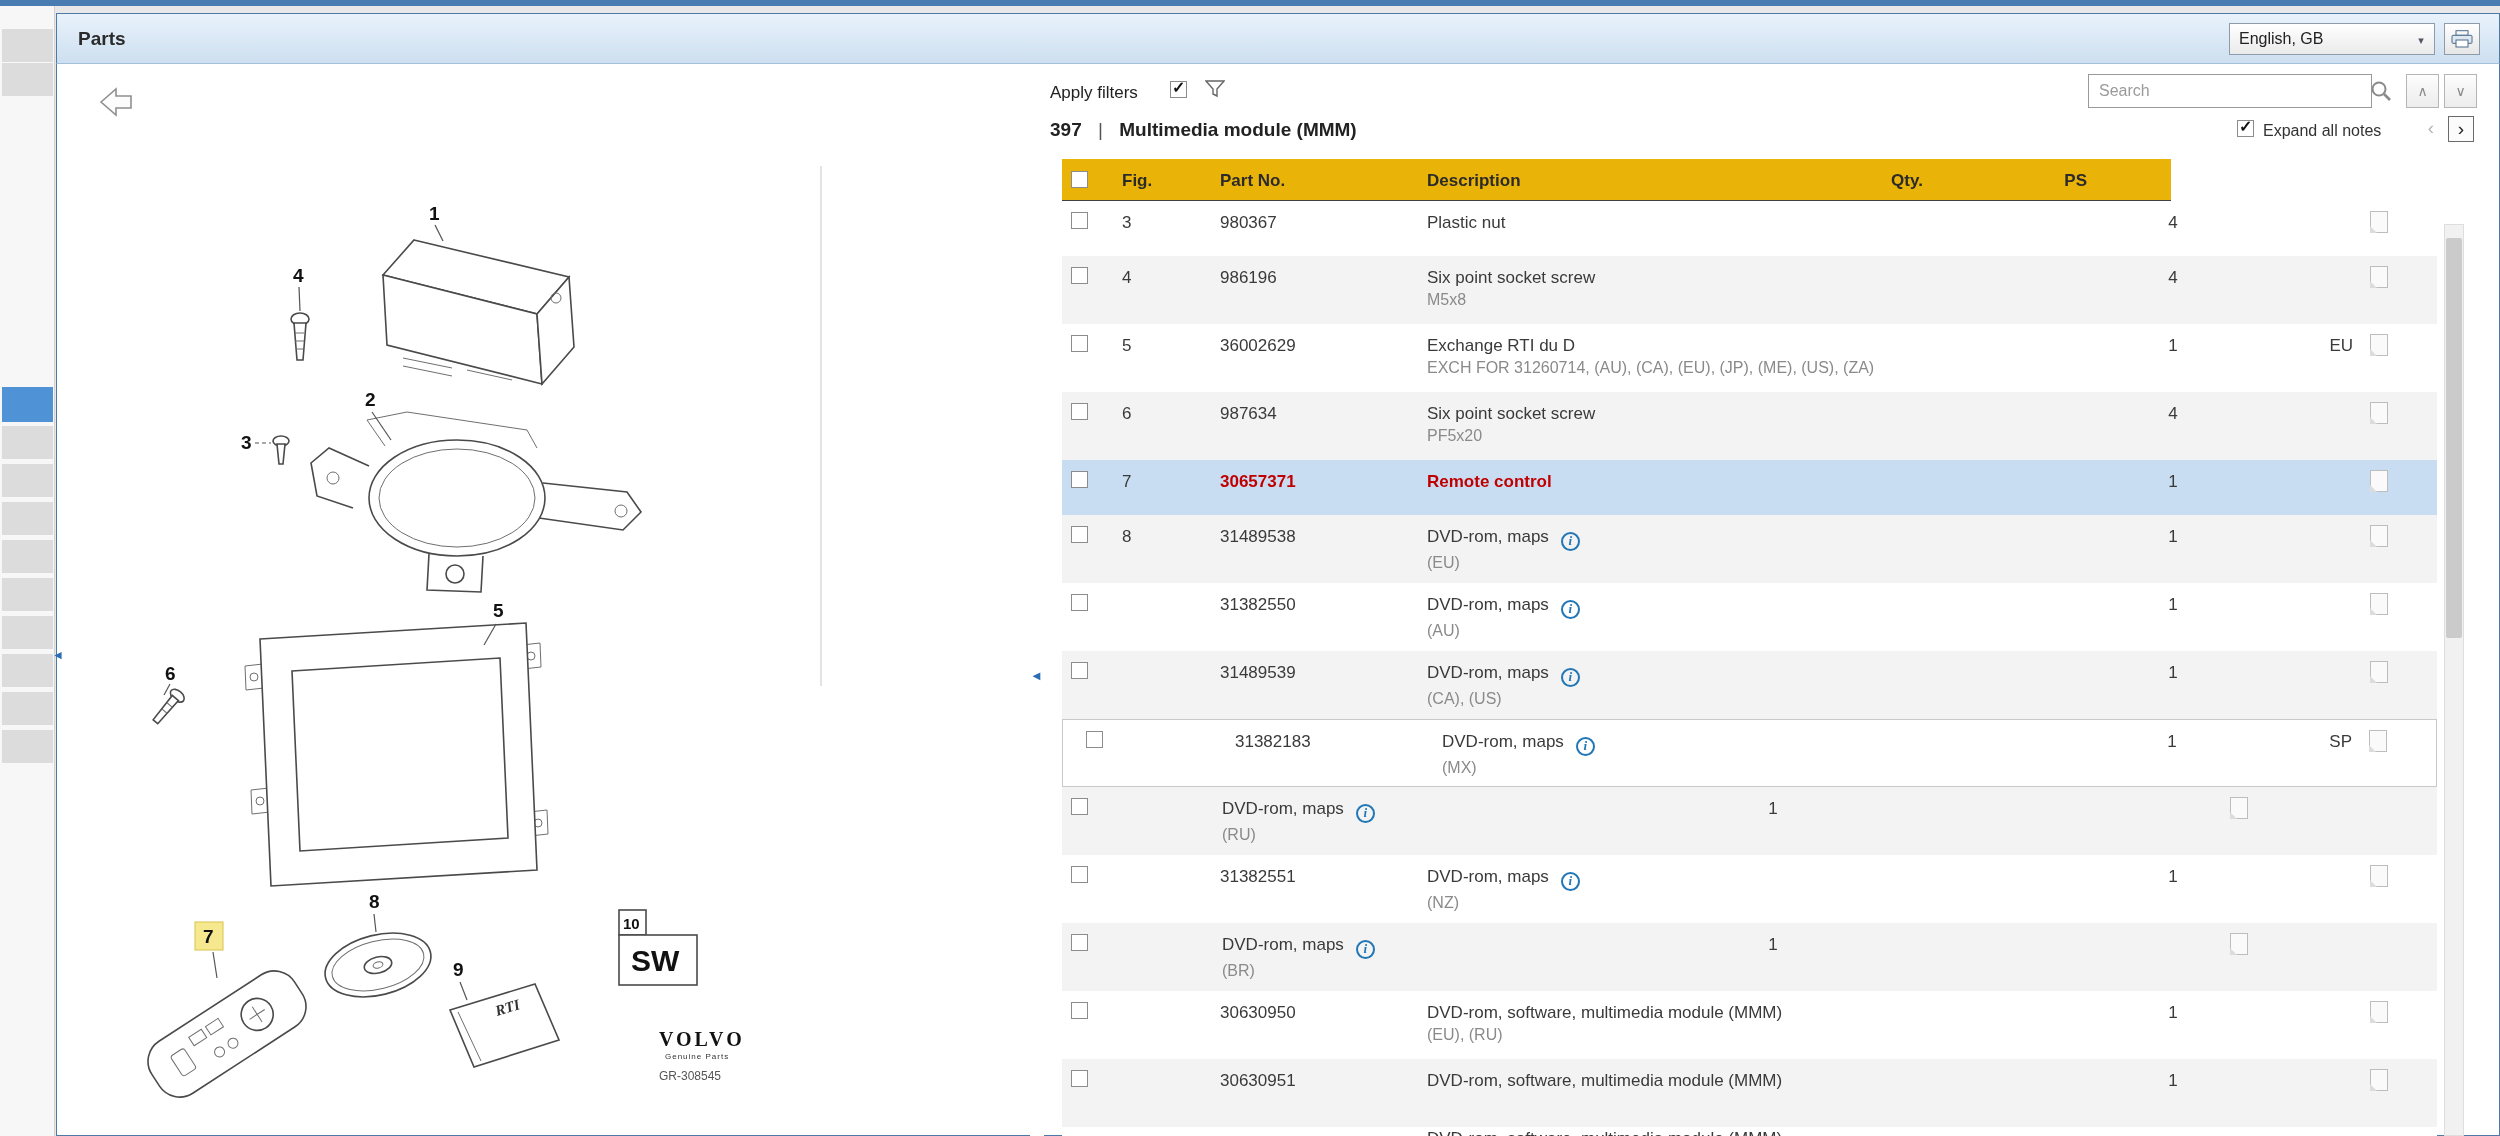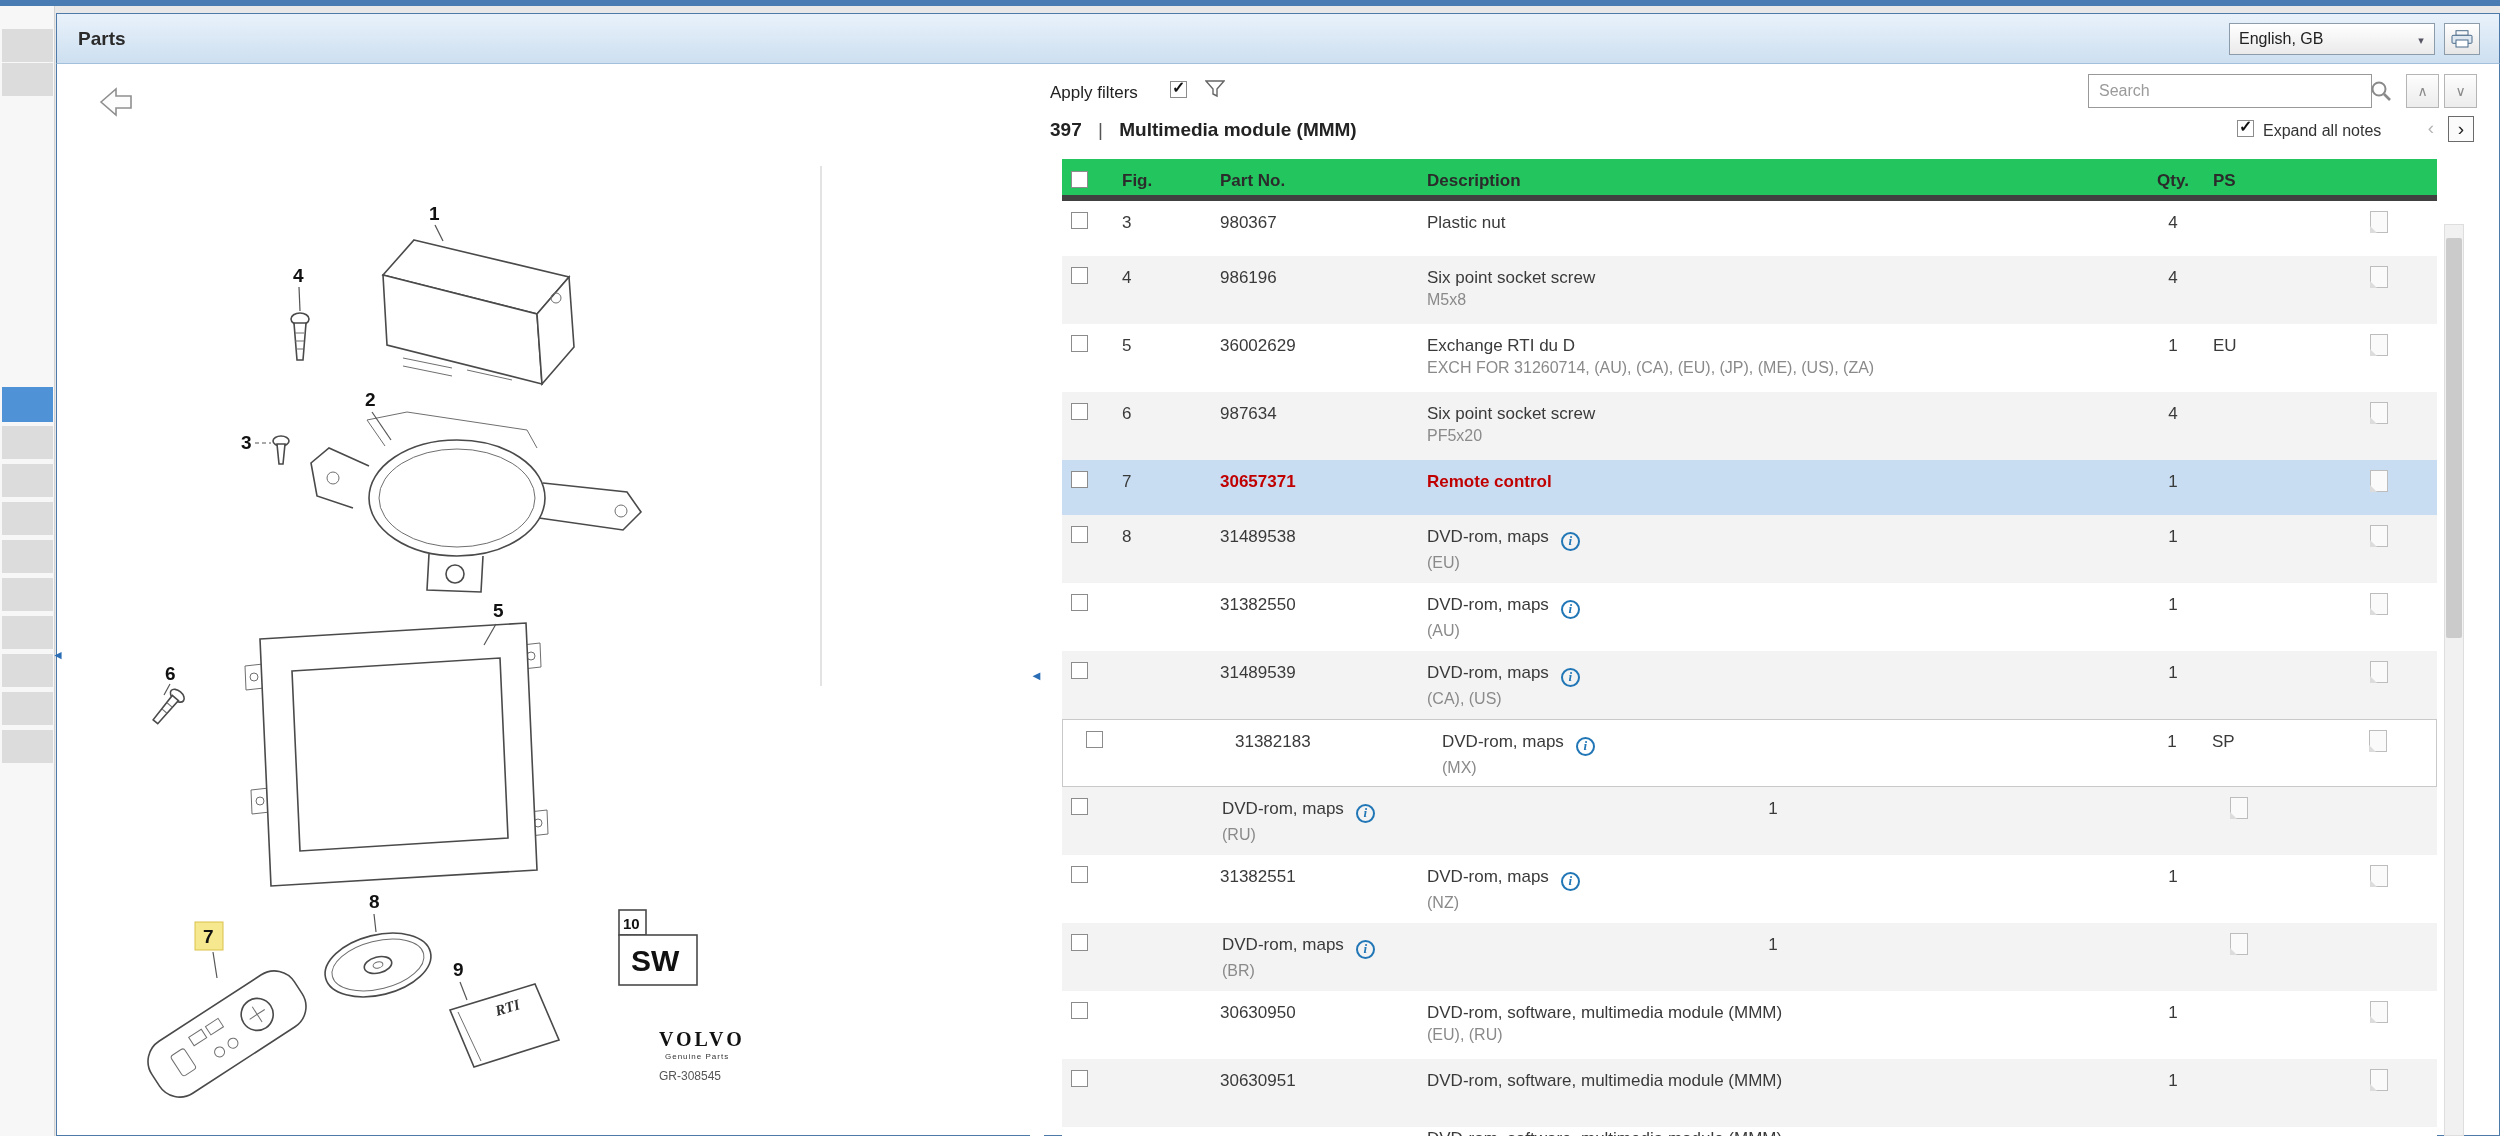--- a/index.html
+++ b/index.html
@@ -61,36 +61,36 @@
   .magbtn{position:absolute;left:2369px;top:79px;width:26px;height:26px}
   .spin{position:absolute;width:33px;height:34px;border:1px solid #b5b5b5;
         background:linear-gradient(#fdfdfd,#ececec);text-align:center;line-height:32px;
         font-size:14px;color:#8a8a8a;box-sizing:border-box}
   .navbtn{position:absolute;width:26px;height:26px;text-align:center;font-size:19px;line-height:23px;box-sizing:border-box}
   .navbtn.prev{color:#b5b5b5}
   .navbtn.next{border:1px solid #6b6b6b;background:#fbfbfb;color:#222}
 
   
   .thead,.trow{display:grid;grid-template-columns:46px 100px 205px 1fr 80px 140px 84px;box-sizing:border-box}
-  .thead{position:absolute;left:1062px;top:159px;width:1375px;height:42px;background:#22c55e;
-         border-bottom:6px solid #404040}
+  .thead{position:absolute;left:1062px;top:159px;width:1109px;height:42px;background:#eab308;
+         border-bottom:1px solid #404040}
   .th{font-weight:bold;font-size:17px;padding-top:12px;color:#2b2b2b}
   .rows{position:absolute;left:1062px;top:201px;width:1375px;height:935px;overflow:hidden}
   .trow{background:#fff}
   .trow.alt{background:#f3f3f3}
   .trow.hl{background:#c9ddf2}
   .trow.inset{border:1px solid #c9c9c9;padding-left:14px}
   .cell{font-size:17px;padding-top:12px;box-sizing:border-box;color:#3a3a3a}
   .partial .cell{padding-top:2px}
   .c-check{padding-left:9px;padding-top:11px}
   .c-fig{padding-left:14px}
   .c-part{padding-left:12px}
   .c-desc{padding-left:14px;padding-right:10px}
   .c-qty{text-align:center}
-  .c-ps{text-align:left}
+  .c-ps{text-align:right}
   .c-note{padding-left:17px;padding-top:10px}
   .d1{font-size:17px}
   .d2{font-size:16px;color:#8a8a8a;margin-top:3px}
   .red{color:#c00000;font-weight:bold}
   .info{display:inline-block;width:19px;height:19px;border-radius:50%;border:2px solid #2176b6;
         color:#2176b6;font:italic bold 13px "Liberation Serif",serif;text-align:center;
         line-height:14px;margin-left:12px;vertical-align:-3px;box-sizing:border-box}
   .note{display:inline-block;width:16px;height:20px;border:1px solid #bdbdbd;background:#fafafa;position:relative}
   .note::after{content:"";position:absolute;left:-1px;bottom:-1px;border-bottom:7px solid #dcdcdc;
                border-right:7px solid transparent}

